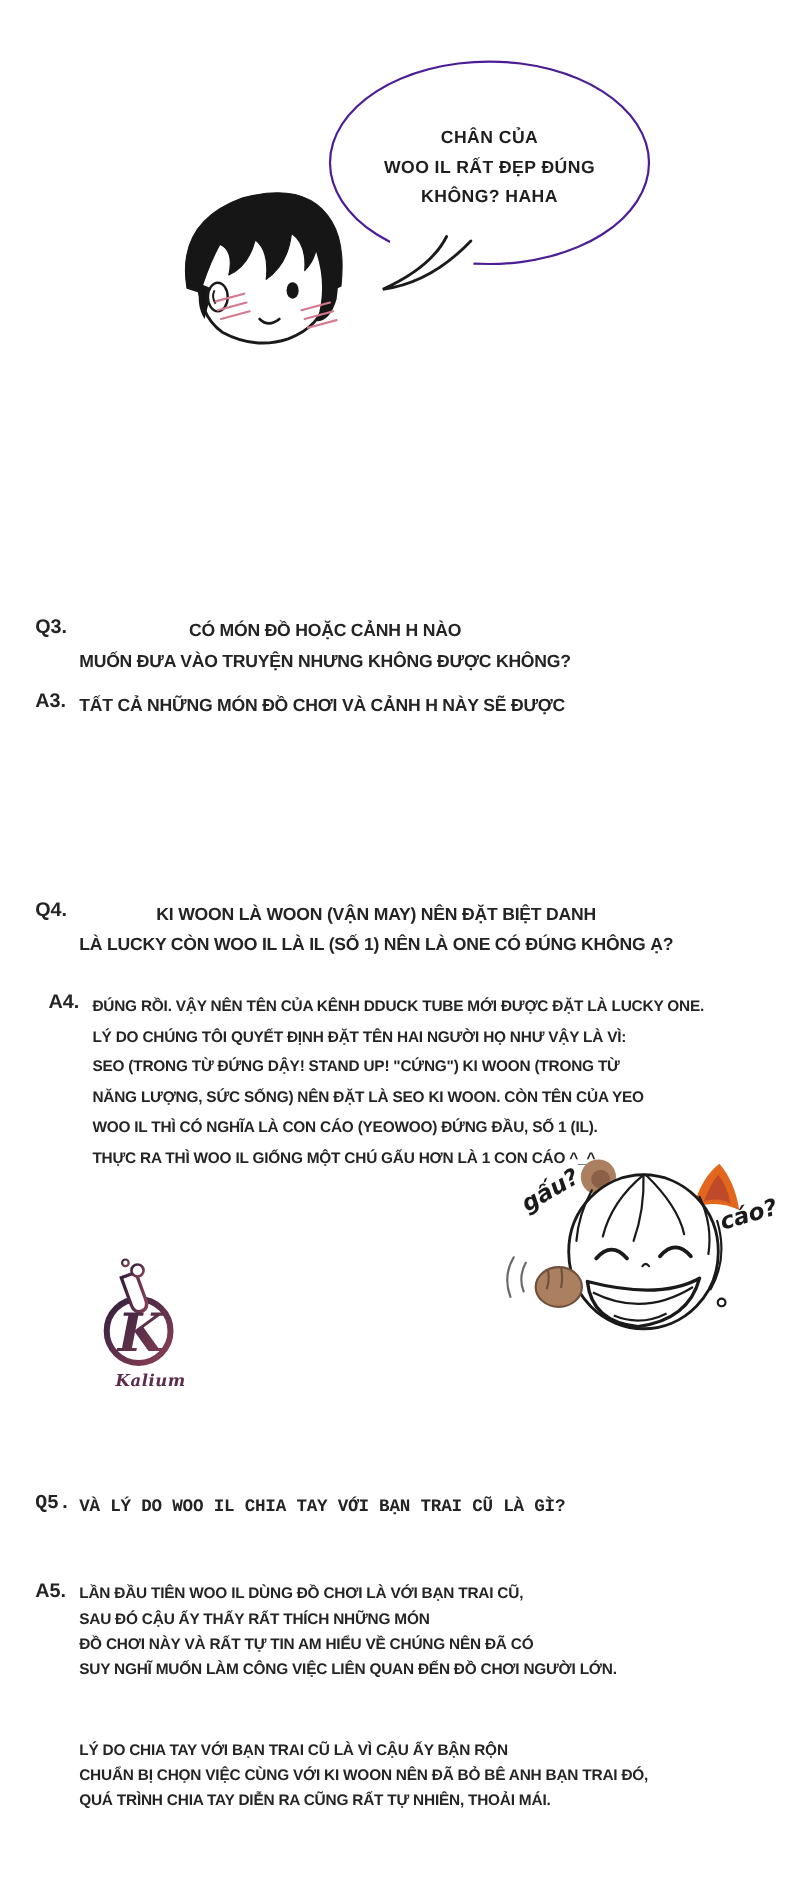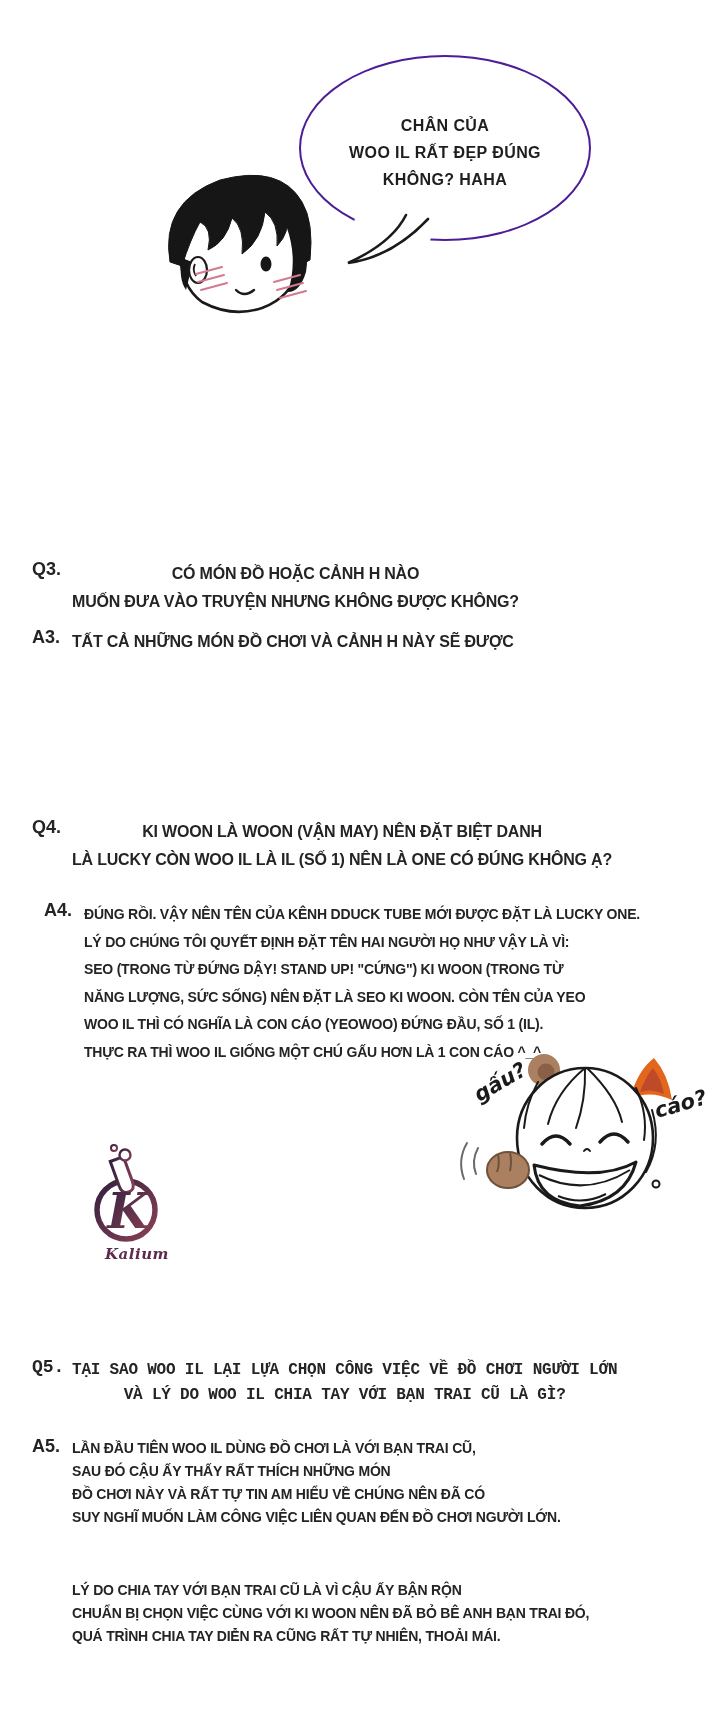--- a/index.html
+++ b/index.html
@@ -114,21 +114,20 @@
         <div class="qa-line">SEO (TRONG TỪ ĐỨNG DẬY! STAND UP! "CỨNG") KI WOON (TRONG TỪ</div>
         <div class="qa-line">NĂNG LƯỢNG, SỨC SỐNG) NÊN ĐẶT LÀ SEO KI WOON. CÒN TÊN CỦA YEO</div>
         <div class="qa-line">WOO IL THÌ CÓ NGHĨA LÀ CON CÁO (YEOWOO) ĐỨNG ĐẦU, SỐ 1 (IL).</div>
         <div class="qa-line">THỰC RA THÌ WOO IL GIỐNG MỘT CHÚ GẤU HƠN LÀ 1 CON CÁO ^_^</div>
       </div>
   </div>
 
   <div class="qa q-font lh25" style="left:72px;top:1358px;font-family:Liberation Mono, monospace;">
     <span class="qa-label">Q5.</span>
     <div>
-        <div class="qa-line">TẠI SAO WOO IL LẠI LỰA CHỌN CÔNG VIỆC VỀ ĐỒ CHƠI NGƯỜI LỚN</div>
         <div class="qa-line">VÀ LÝ DO WOO IL CHIA TAY VỚI BẠN TRAI CŨ LÀ GÌ?</div>
       </div>
   </div>
 
   <div class="qa a-font lh23" style="left:72px;top:1437px;">
     <span class="qa-label">A5.</span>
     <div>
         <div class="qa-line">LẦN ĐẦU TIÊN WOO IL DÙNG ĐỒ CHƠI LÀ VỚI BẠN TRAI CŨ,</div>
         <div class="qa-line">SAU ĐÓ CẬU ẤY THẤY RẤT THÍCH NHỮNG MÓN</div>
         <div class="qa-line">ĐỒ CHƠI NÀY VÀ RẤT TỰ TIN AM HIỂU VỀ CHÚNG NÊN ĐÃ CÓ</div>

